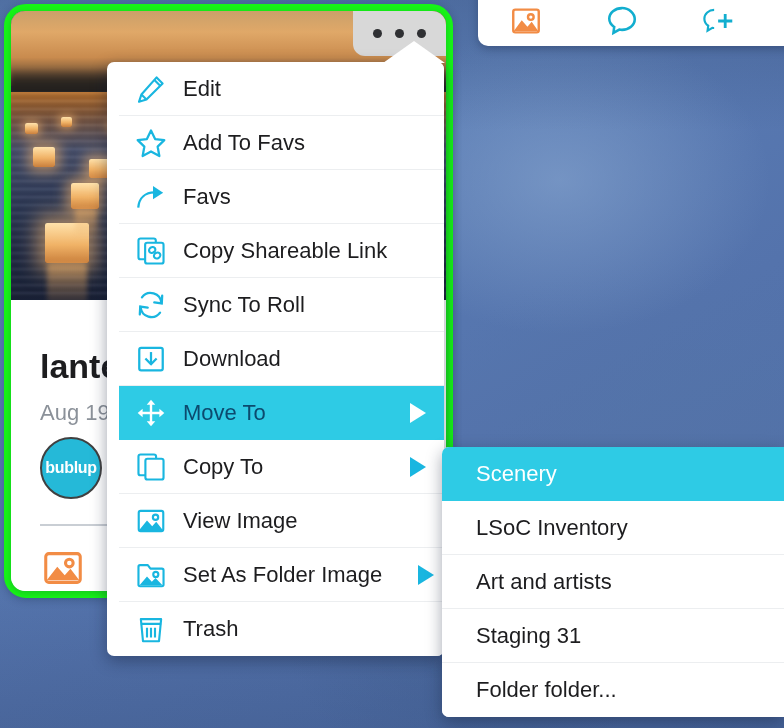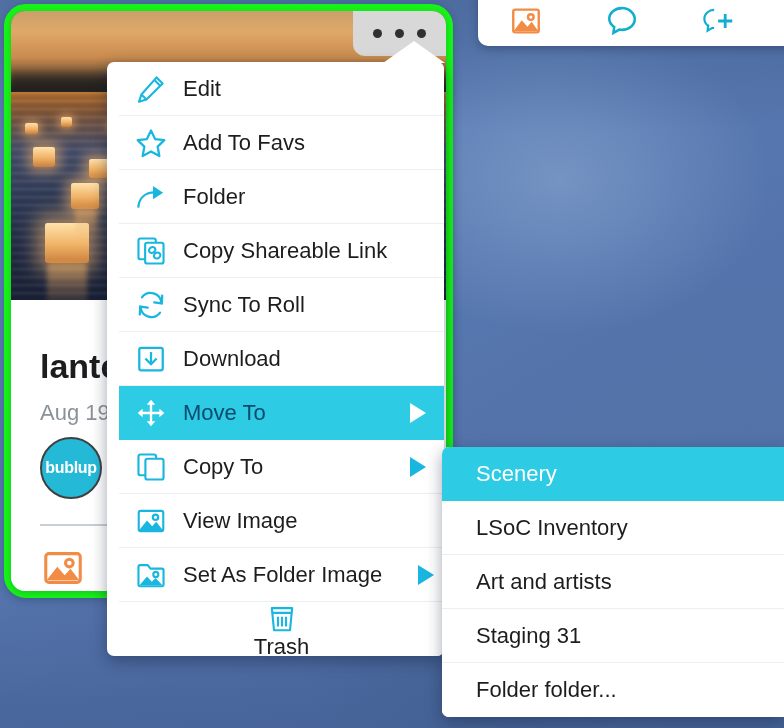--- a/index.html
+++ b/index.html
@@ -175,21 +175,21 @@
   }
   #context-menu-list { position:relative; border-radius:7px; overflow:hidden; }
   .menu-row {
     position:relative;
     height:54px;
     display:flex; align-items:center;
     border-bottom:1px solid #eceef0;
     cursor:pointer;
     background:#ffffff;
   }
-  .menu-row:last-child { border-bottom:none;flex-direction:column; }
+  .menu-row:last-child { border-bottom:none; }
   .menu-row.is-active { background:#2ecbe5; border-bottom-color:#2ecbe5; }
   .menu-row .mi-icon {
     width:64px; min-width:64px;
     display:flex; align-items:center; justify-content:center;
   }
   .menu-row .mi-label {
     font-size:22px; color:#1d1d1f; white-space:nowrap;
   }
   .menu-row.is-active .mi-label { color:#0c4a6e; }
   .menu-row .mi-arrow {
@@ -349,21 +349,21 @@
       <span class="mi-label">Add To Favs</span>
     </div>
 
     <div class="menu-row">
       <span class="mi-icon">
         <svg width="34" height="34" viewBox="0 0 24 24" fill="none" stroke="#19B6E0" stroke-width="1.6" stroke-linejoin="round">
           <path d="M3 19.5 C3.6 12.4 8.2 8.9 14.4 8.8"></path>
           <path d="M13.4 4.2 L20.6 9 L13.4 13.6 Z" fill="#19B6E0" stroke="none"></path>
         </svg>
       </span>
-      <span class="mi-label">Folder</span>
+      <span class="mi-label">Favs</span>
     </div>
 
 
     <div class="menu-row">
       <span class="mi-icon">
         <svg width="32" height="32" viewBox="0 0 24 24" fill="none" stroke="#19B6E0" stroke-width="1.6">
           <rect x="2.6" y="2.6" width="13" height="15.6" rx="1.6"></rect>
           <rect x="7.6" y="5.8" width="13.8" height="15.6" rx="1.6" fill="#ffffff"></rect>
           <ellipse cx="12.9" cy="11.2" rx="2.5" ry="2.1" transform="rotate(-35 12.9 11.2)"></ellipse>
           <ellipse cx="16.6" cy="15.4" rx="2.5" ry="2.1" transform="rotate(-35 16.6 15.4)"></ellipse>

